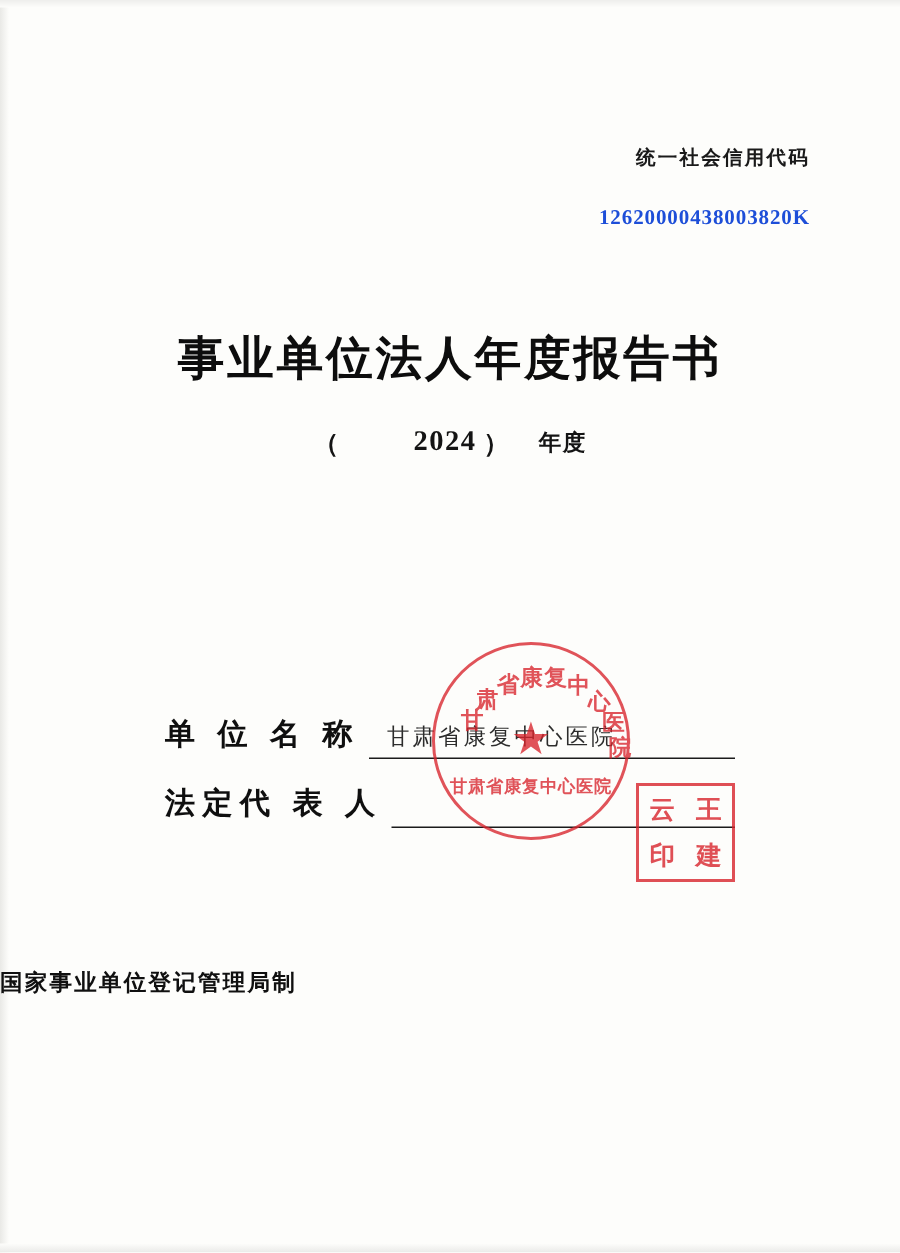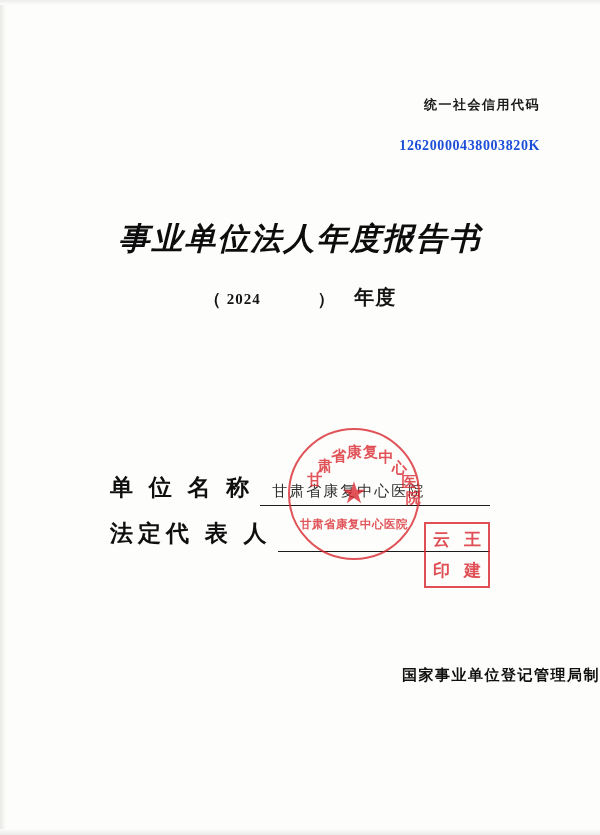--- a/index.html
+++ b/index.html
@@ -73,59 +73,58 @@
 
   .doc-title {
     position: absolute;
     left: 0; top: 218px;
     width: 600px;
     text-align: center;
     font-size: 31px;
     font-weight: 700;
     letter-spacing: 2px;
     color: #0d0d0d;
-    font-style: italic;
   }
 
   .year-row {
     position: absolute;
     left: 0; top: 284px;
     width: 600px;
     text-align: center;
     font-size: 15px;
     font-weight: 600;
     color: #141414;
     letter-spacing: 1px;
   }
   .year-row .paren {
     display: inline-block;
     font-size: 17px;
     vertical-align: -1px;
   }
   .year-row .yearval {
     display: inline-block;
     min-width: 86px;
-    text-align: left;
-    font-weight: 700;
-    font-size: 15px;
+    text-align: right;
+    font-weight: 700;
+    font-size: 19px;
   }
   .year-row .suffix {
     display: inline-block;
     margin-left: 14px;
-    font-size: 20px;
+    font-size: 15px;
   }
 
   .field {
     position: absolute;
     height: 32px;
     display: flex;
     align-items: flex-end;
   }
   .field-label {
-    font-size: 23px;
+    font-size: 20px;
     font-weight: 700;
     letter-spacing: 5px;
     color: #0f0f0f;
     white-space: nowrap;
     padding-bottom: 3px;
   }
   .field-line {
     flex: 1 1 auto;
     border-bottom: 1.3px solid #1b1b1b;
     height: 26px;
@@ -142,26 +141,25 @@
     opacity: 0.92;
   }
 
   #field-unit-name { left: 110px; top: 474px; width: 380px; }
   #field-legal-rep { left: 110px; top: 520px; width: 380px; justify-content: center; }
 
   .footer-issuer {
     position: absolute;
     left: 0; top: 646px;
     width: 600px;
-    text-align: right;
+    text-align: left;
     font-size: 15px;
     font-weight: 700;
     letter-spacing: 1.5px;
     color: #101010;
-    margin-top: 20px;
   }
 
   
   .seal-round {
     position: absolute;
     left: 288px;
     top: 428px;
     width: 128px;
     height: 128px;
     border-radius: 50%;

